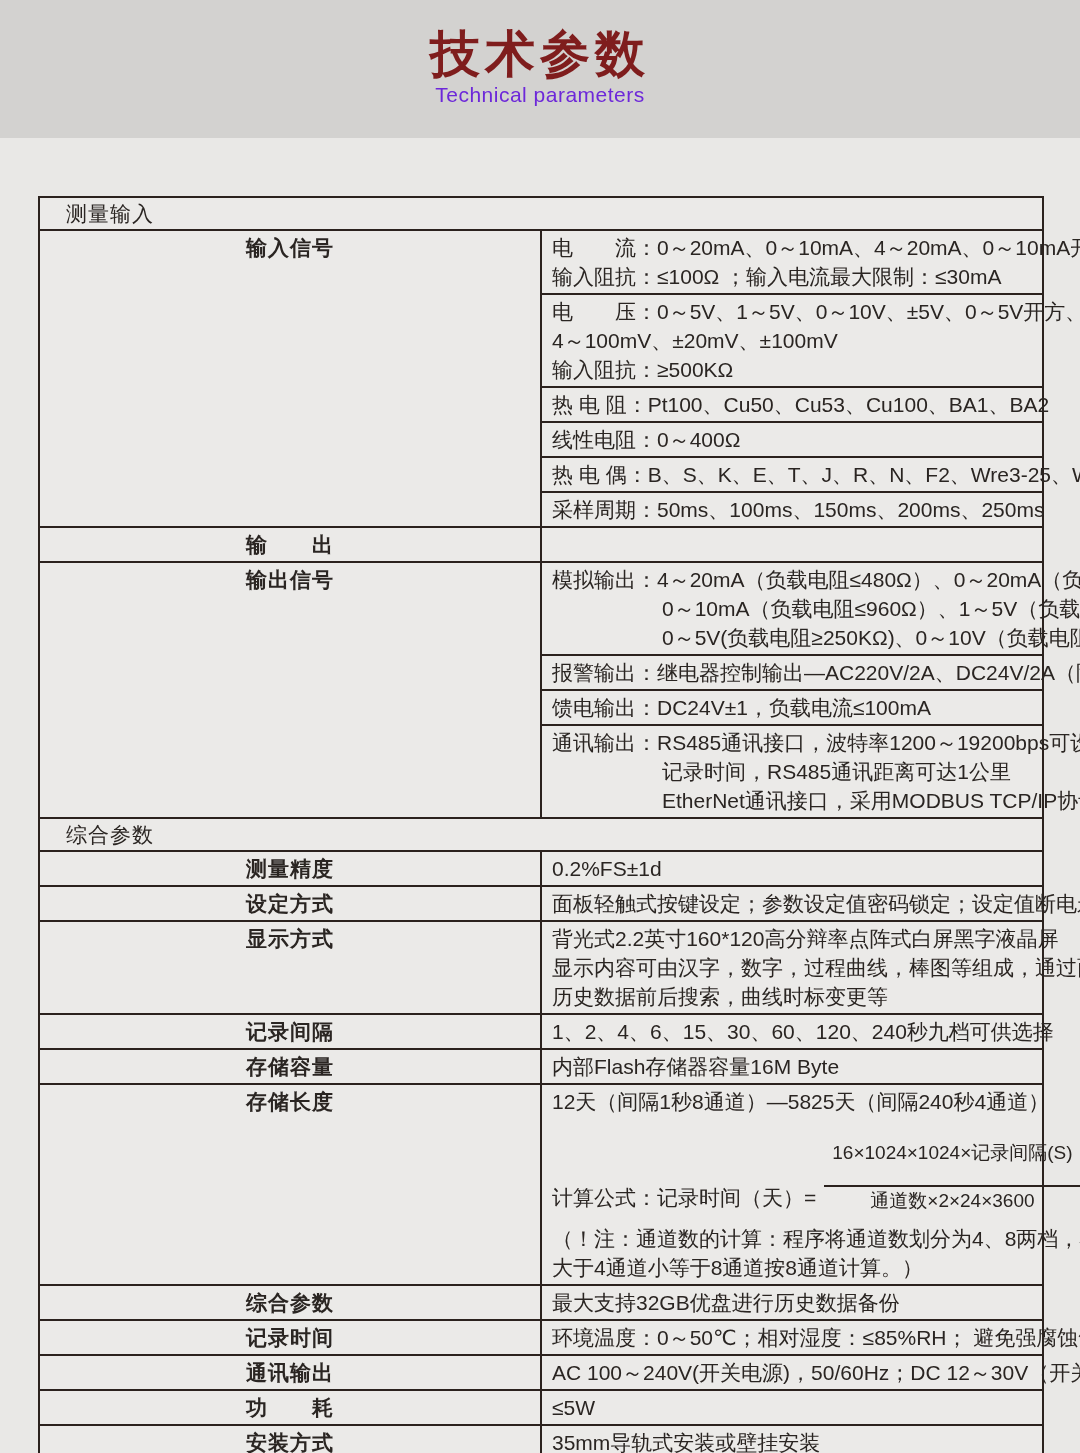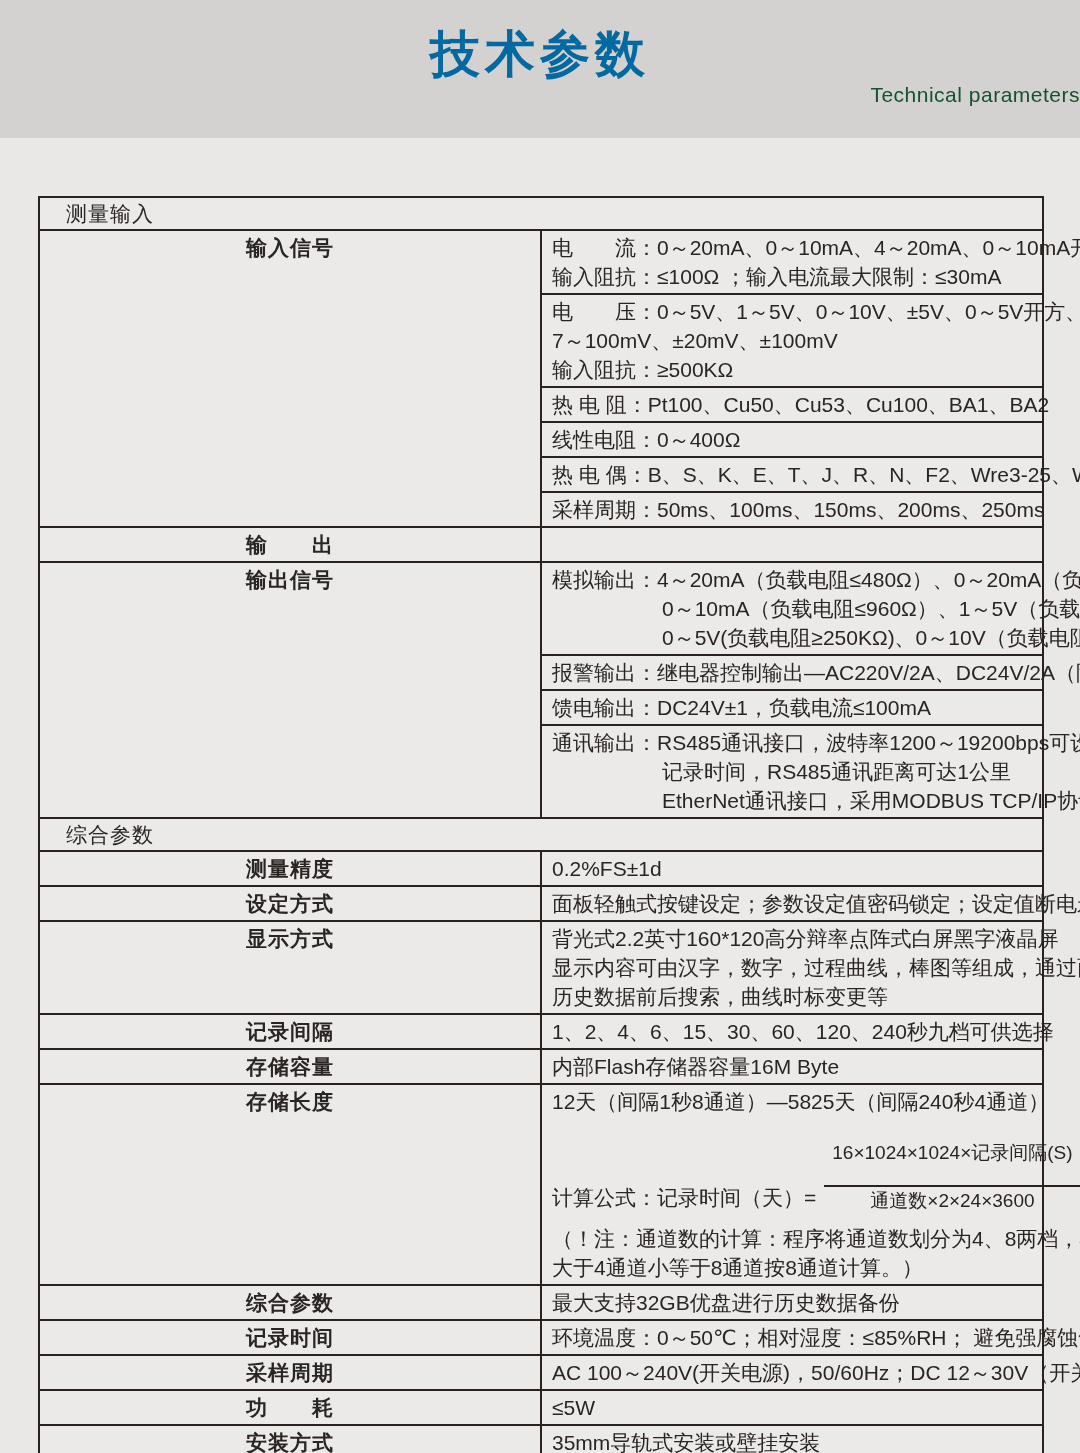--- a/index.html
+++ b/index.html
@@ -10,24 +10,24 @@
     color:#2a2522;
     overflow:hidden;
   }
   
   .title-band{
     height:138px;background:#d3d2d0;
     text-align:center;box-sizing:border-box;padding-top:26px;
   }
   .title-band h1{
     margin:0;font-size:50px;line-height:56px;font-weight:800;
-    letter-spacing:5px;color:#0369a1;
+    letter-spacing:5px;color:#7f1d1d;
   }
   .title-band .subtitle{
-    font-size:21px;line-height:26px;color:#14532d;letter-spacing:0.5px;text-align:right;
+    font-size:21px;line-height:26px;color:#6d28d9;letter-spacing:0.5px;
   }
   
   table.spec{
     border-collapse:collapse;
     margin:58px 0 0 38px;
     table-layout:fixed;
     width:1006px;
     background:#ebeae8;
   }
   td{
@@ -84,21 +84,21 @@
       <tr>
         <td class="lab" rowspan="6">输入信号</td>
         <td class="con">
           <div class="ln">电　　流：0～20mA、0～10mA、4～20mA、0～10mA开方、4～20mA开方</div>
           <div class="ln">输入阻抗：≤100Ω ；输入电流最大限制：≤30mA</div>
         </td>
       </tr>
       <tr>
         <td class="con">
           <div class="ln">电　　压：0～5V、1～5V、0～10V、±5V、0～5V开方、1～5V开方、0～20 mV、</div>
-          <div class="ln">7～100mV、±20mV、±100mV</div>
+          <div class="ln">4～100mV、±20mV、±100mV</div>
           <div class="ln">输入阻抗：≥500KΩ</div>
         </td>
       </tr>
       <tr>
         <td class="con">
           <div class="ln">热 电 阻：Pt100、Cu50、Cu53、Cu100、BA1、BA2</div>
         </td>
       </tr>
       <tr>
         <td class="con">
@@ -214,21 +214,21 @@
       </tr>
 
       <tr>
         <td class="lab">记录时间</td>
         <td class="con">
           <div class="ln">环境温度：0～50℃；相对湿度：≤85%RH；  避免强腐蚀气体</div>
         </td>
       </tr>
 
       <tr>
-        <td class="lab">采样周期</td>
+        <td class="lab">通讯输出</td>
         <td class="con">
           <div class="ln">AC 100～240V(开关电源)，50/60Hz；DC 12～30V（开关电源）</div>
         </td>
       </tr>
 
       <tr>
         <td class="lab">功　　耗</td>
         <td class="con">
           <div class="ln">≤5W</div>
         </td>

